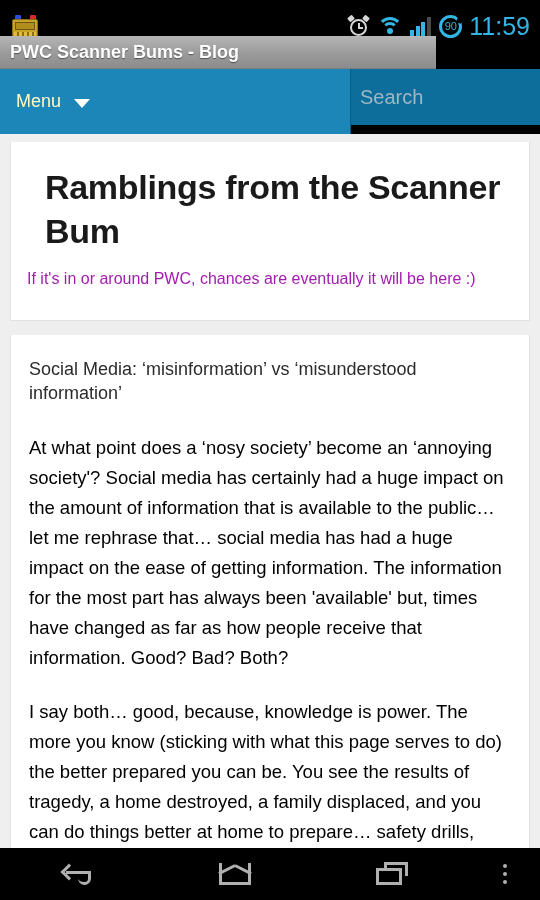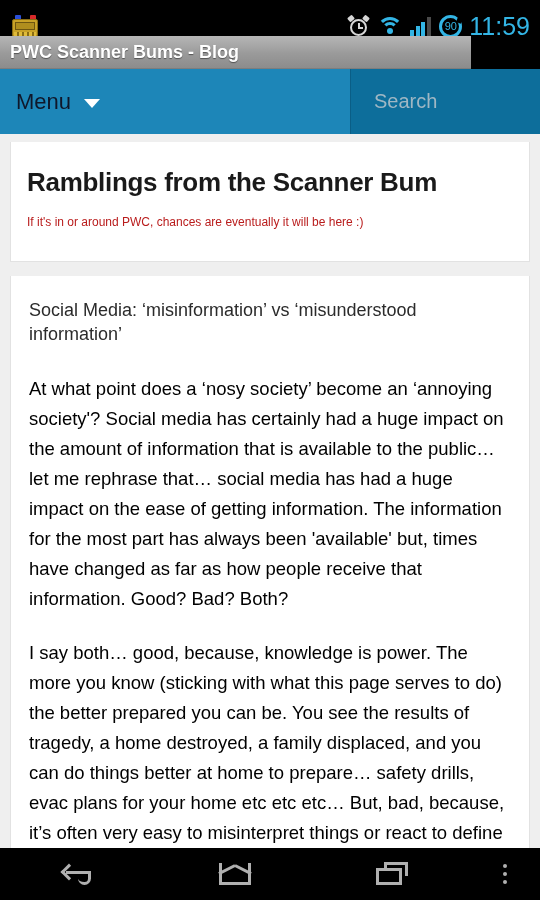--- a/index.html
+++ b/index.html
@@ -97,73 +97,73 @@
     position:absolute; right:-3px; top:-1px; width:5px; height:6px;
     background:#000; transform:rotate(20deg);
   }
   .ico-battery span{
     font-size:11px; color:#33b5e5; line-height:1;
     font-family:"Liberation Sans", sans-serif;
   }
 
   
   #app-title-bar{
-    position:absolute; top:36px; left:0; width:471px; height:33px;
+    position:absolute; top:36px; left:0; width:436px; height:33px;
     background:linear-gradient(to bottom,#b6b6b6 0%,#9a9a9a 55%,#8c8c8c 100%);
     display:flex; align-items:center; padding-left:10px;
     border-bottom:1px solid #7d7d7d;
   }
   #app-title-bar .title{
     color:#fff; font-size:18px; font-weight:bold;
     text-shadow:0 1px 1px rgba(0,0,0,.45);
   }
 
   
   #site-nav{
     position:absolute; top:69px; left:0; width:540px; height:65px;
     display:flex;
   }
   #menu-button{
     width:351px; height:65px; background:#1d86b8;
     display:flex; align-items:center; padding-left:16px; gap:13px;
     border-right:1px solid #0a5e86;
   }
-  #menu-button .menu-label{ color:#0f172a; font-size:22px; }
+  #menu-button .menu-label{ color:#fef9c3; font-size:18px; }
   .caret-down{
     width:0; height:0; border-left:8px solid transparent;
     border-right:8px solid transparent; border-top:9px solid #fff;
     margin-top:3px;
   }
   #search-area{
-    flex:1; height:65px; background:#0d6e9b;
-    display:flex; align-items:center; padding-left:23px;
+    flex:1; height:56px; background:#0d6e9b;
+    display:flex; align-items:center; padding-left:9px;
   }
   #search-input{
     background:transparent; border:none; outline:none;
     color:#fff; font-size:20px; width:100%;
     font-family:"Liberation Sans", sans-serif;
   }
   #search-input::placeholder{ color:#9fb7c4; opacity:1; }
 
   
   #page-body{
     position:absolute; top:134px; left:0; width:540px; height:714px;
     background:#efefef; overflow:hidden;
   }
   .card{
     background:#fff; margin:8px 10px 0 10px;
     border:1px solid #e2e2e2; border-top:none;
   }
   #header-card{ padding:24px 16px 30px 16px; margin-top:8px; }
   #blog-title{
-    font-size:26px; font-weight:bold; color:#1a1a1a;
-    line-height:1.28; letter-spacing:-0.3px;
+    font-size:34px; font-weight:bold; color:#1a1a1a;
+    line-height:1.28; letter-spacing:-0.3px;margin-left:18px;
   }
   #blog-tagline{
-    margin-top:16px; font-size:12px; color:#b91c1c; line-height:1.3;
+    margin-top:16px; font-size:16px; color:#a21caf; line-height:1.3;
   }
   #post-card{ padding:22px 18px 20px 18px; margin-top:14px; }
   #post-title{
     font-size:18px; color:#2b2b2b; line-height:1.35; font-weight:normal;
   }
   .post-para{
     font-size:18.5px; color:#000000; line-height:1.62; margin-top:28px;
   }
   .post-para + .post-para{ margin-top:24px; }
 

